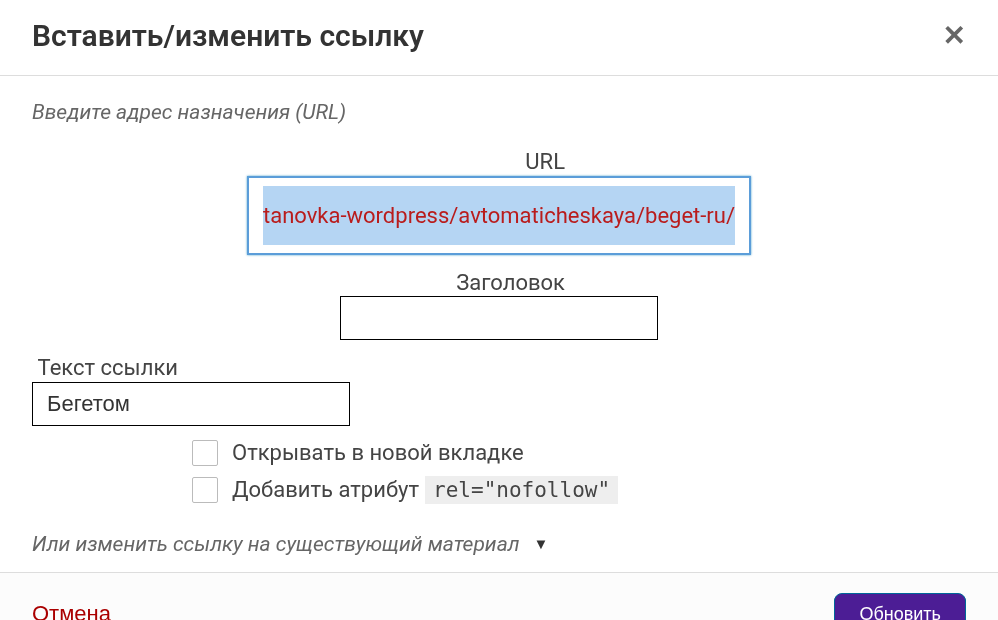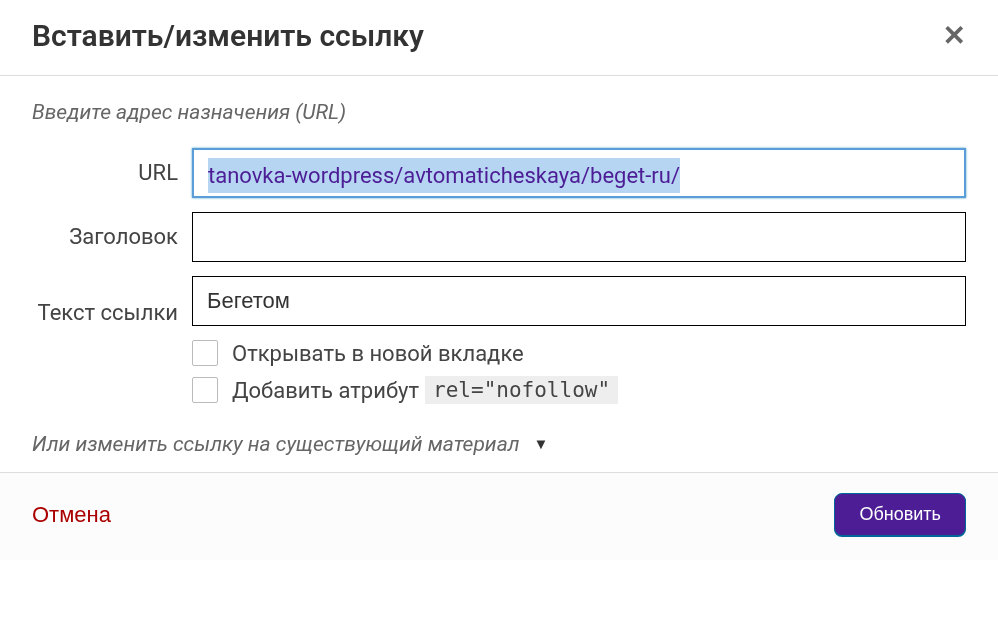--- a/index.html
+++ b/index.html
@@ -38,22 +38,23 @@
     .intro-text {
       font-style: italic;
       color: #666;
       font-size: 21px;
       margin-bottom: 24px;
     }
     .form-row {
       display: flex;
       align-items: center;
       margin-bottom: 14px;
+      flex-direction: column;
     }
-    .form-row.align-top { align-items: flex-end; }
+    .form-row.align-top { align-items: flex-start; }
     .form-label {
       width: 160px;
       text-align: right;
       padding-right: 14px;
       font-size: 22px;
       color: #444;
       line-height: 1.25;
     }
     .form-input {
       flex: 1;
@@ -64,22 +65,22 @@
       color: #333;
       background: #fff;
     }
     .form-input.focused {
       border: 2px solid #5b9dd9;
       box-shadow: 0 0 2px rgba(30,140,190,.8);
     }
     .url-sel {
       background: #b5d5f3;
       display: inline-block;
-      padding: 5px 0;
-      color: #4c1d95;
+      padding: 17px 0;
+      color: #b91c1c;
     }
     .checkbox-group {
       margin-left: 160px;
     }
     .checkbox-row {
       display: flex;
       align-items: center;
       margin-bottom: 10px;
       font-size: 22px;
       color: #444;

